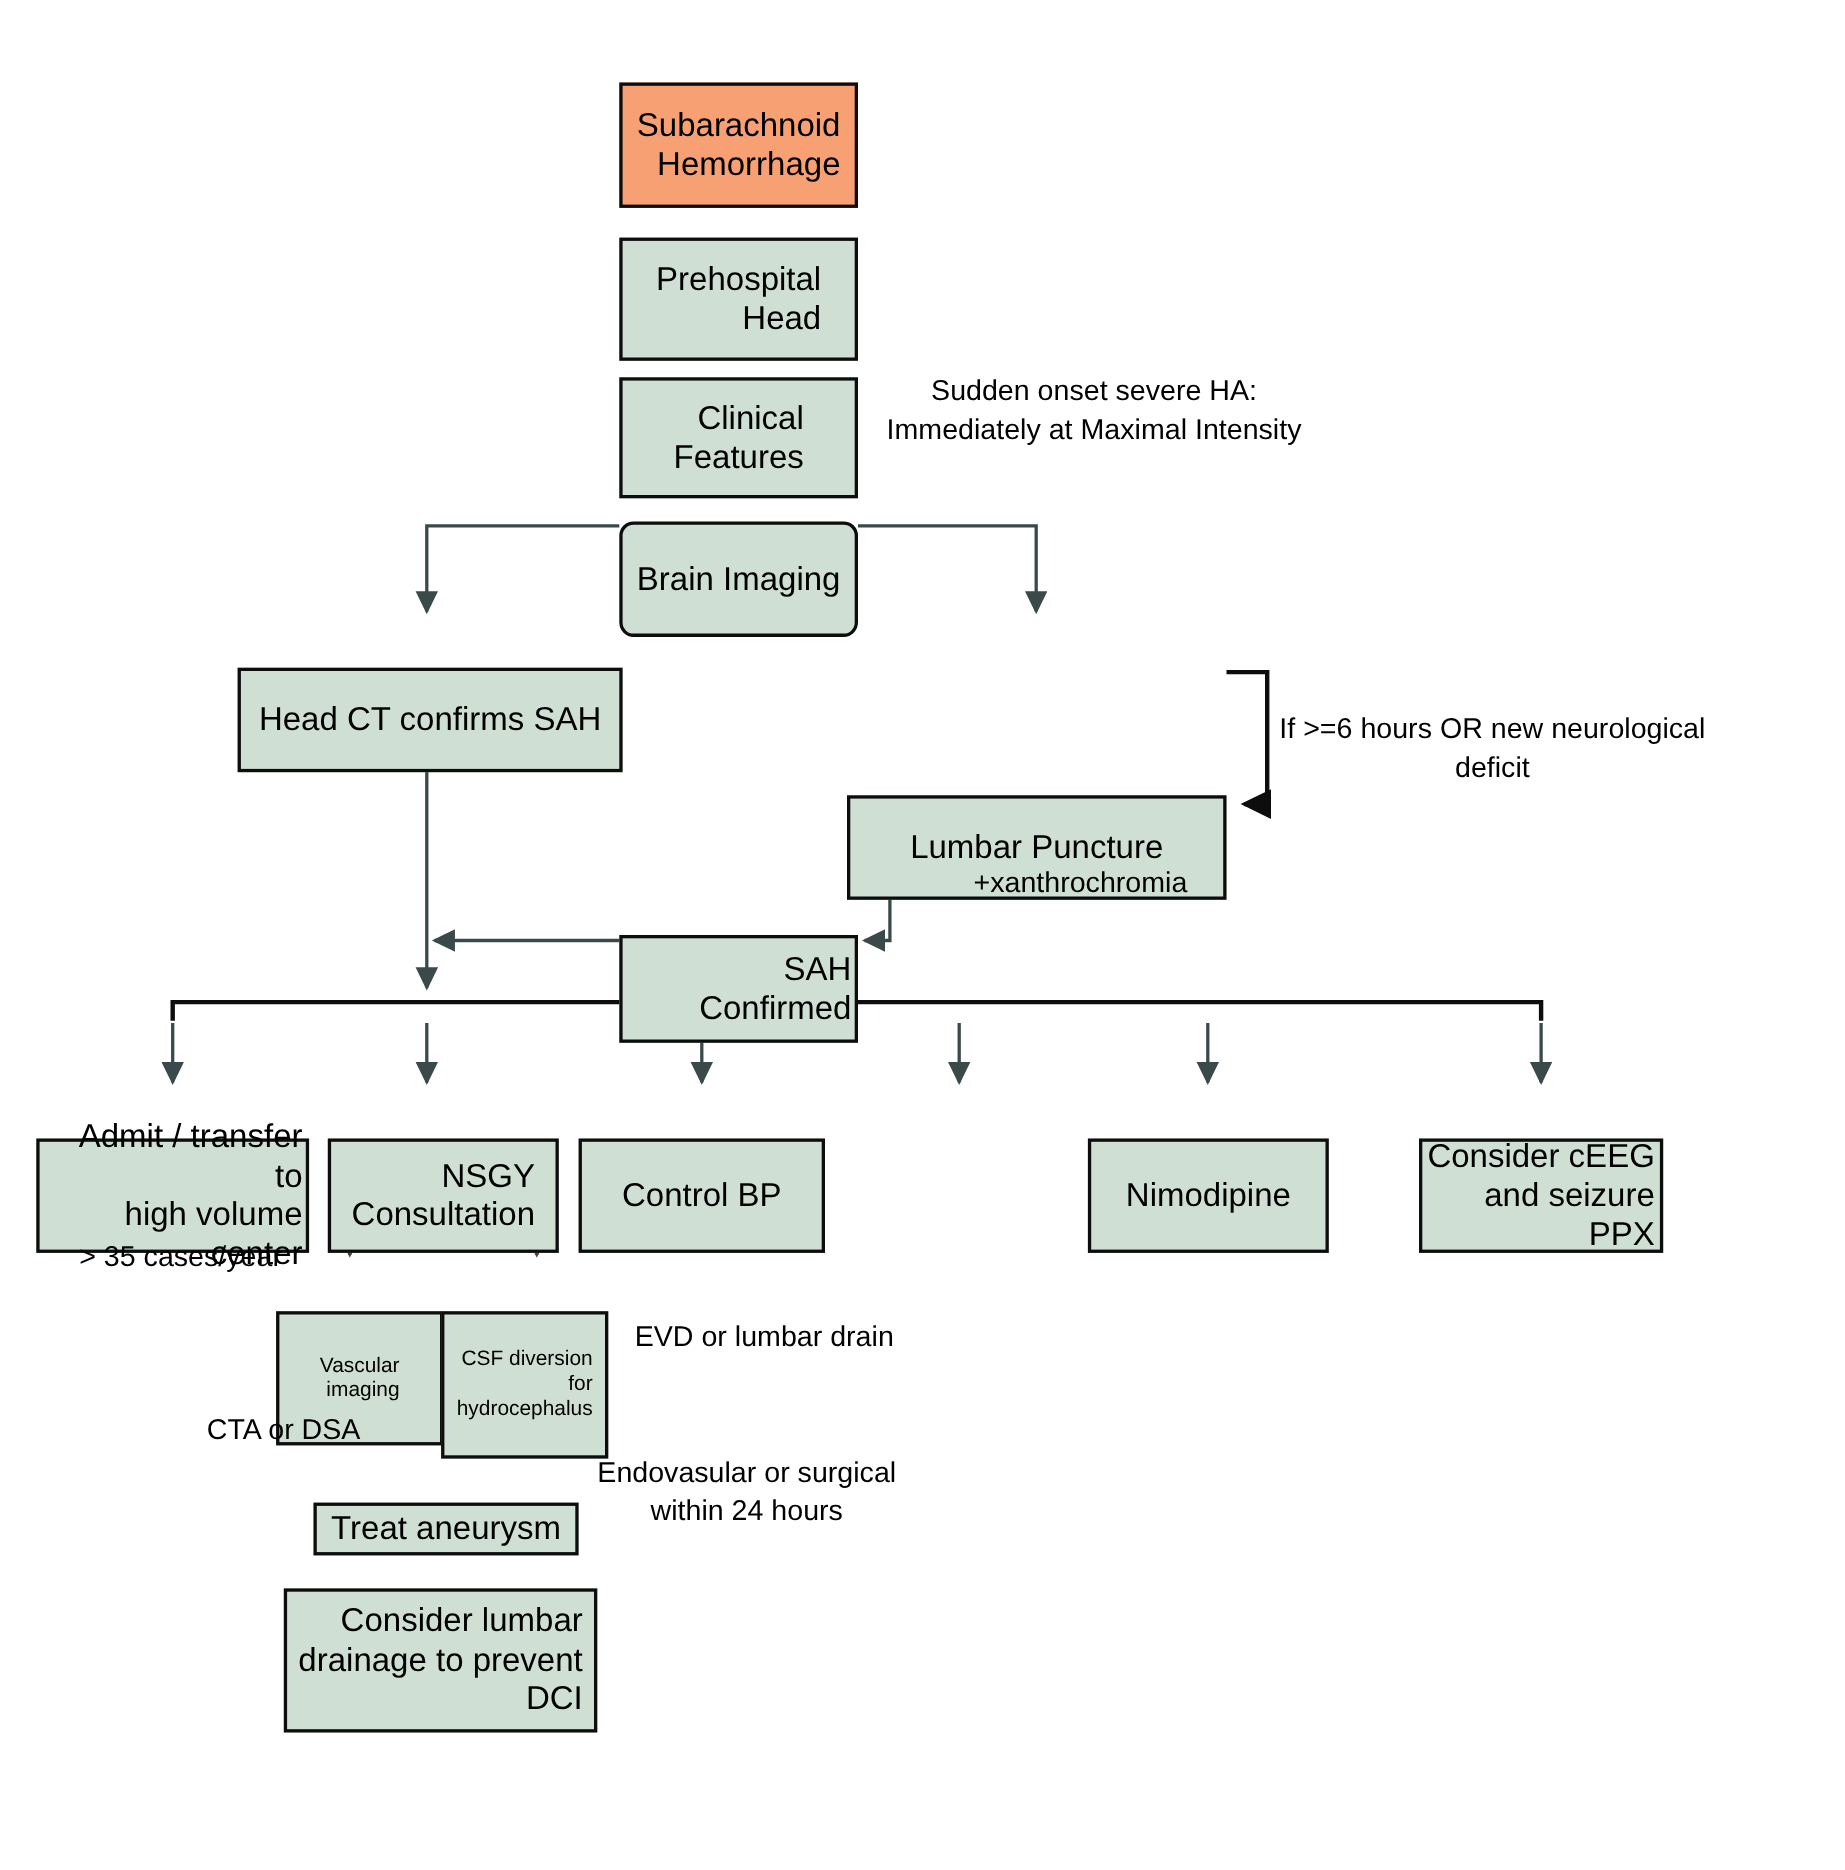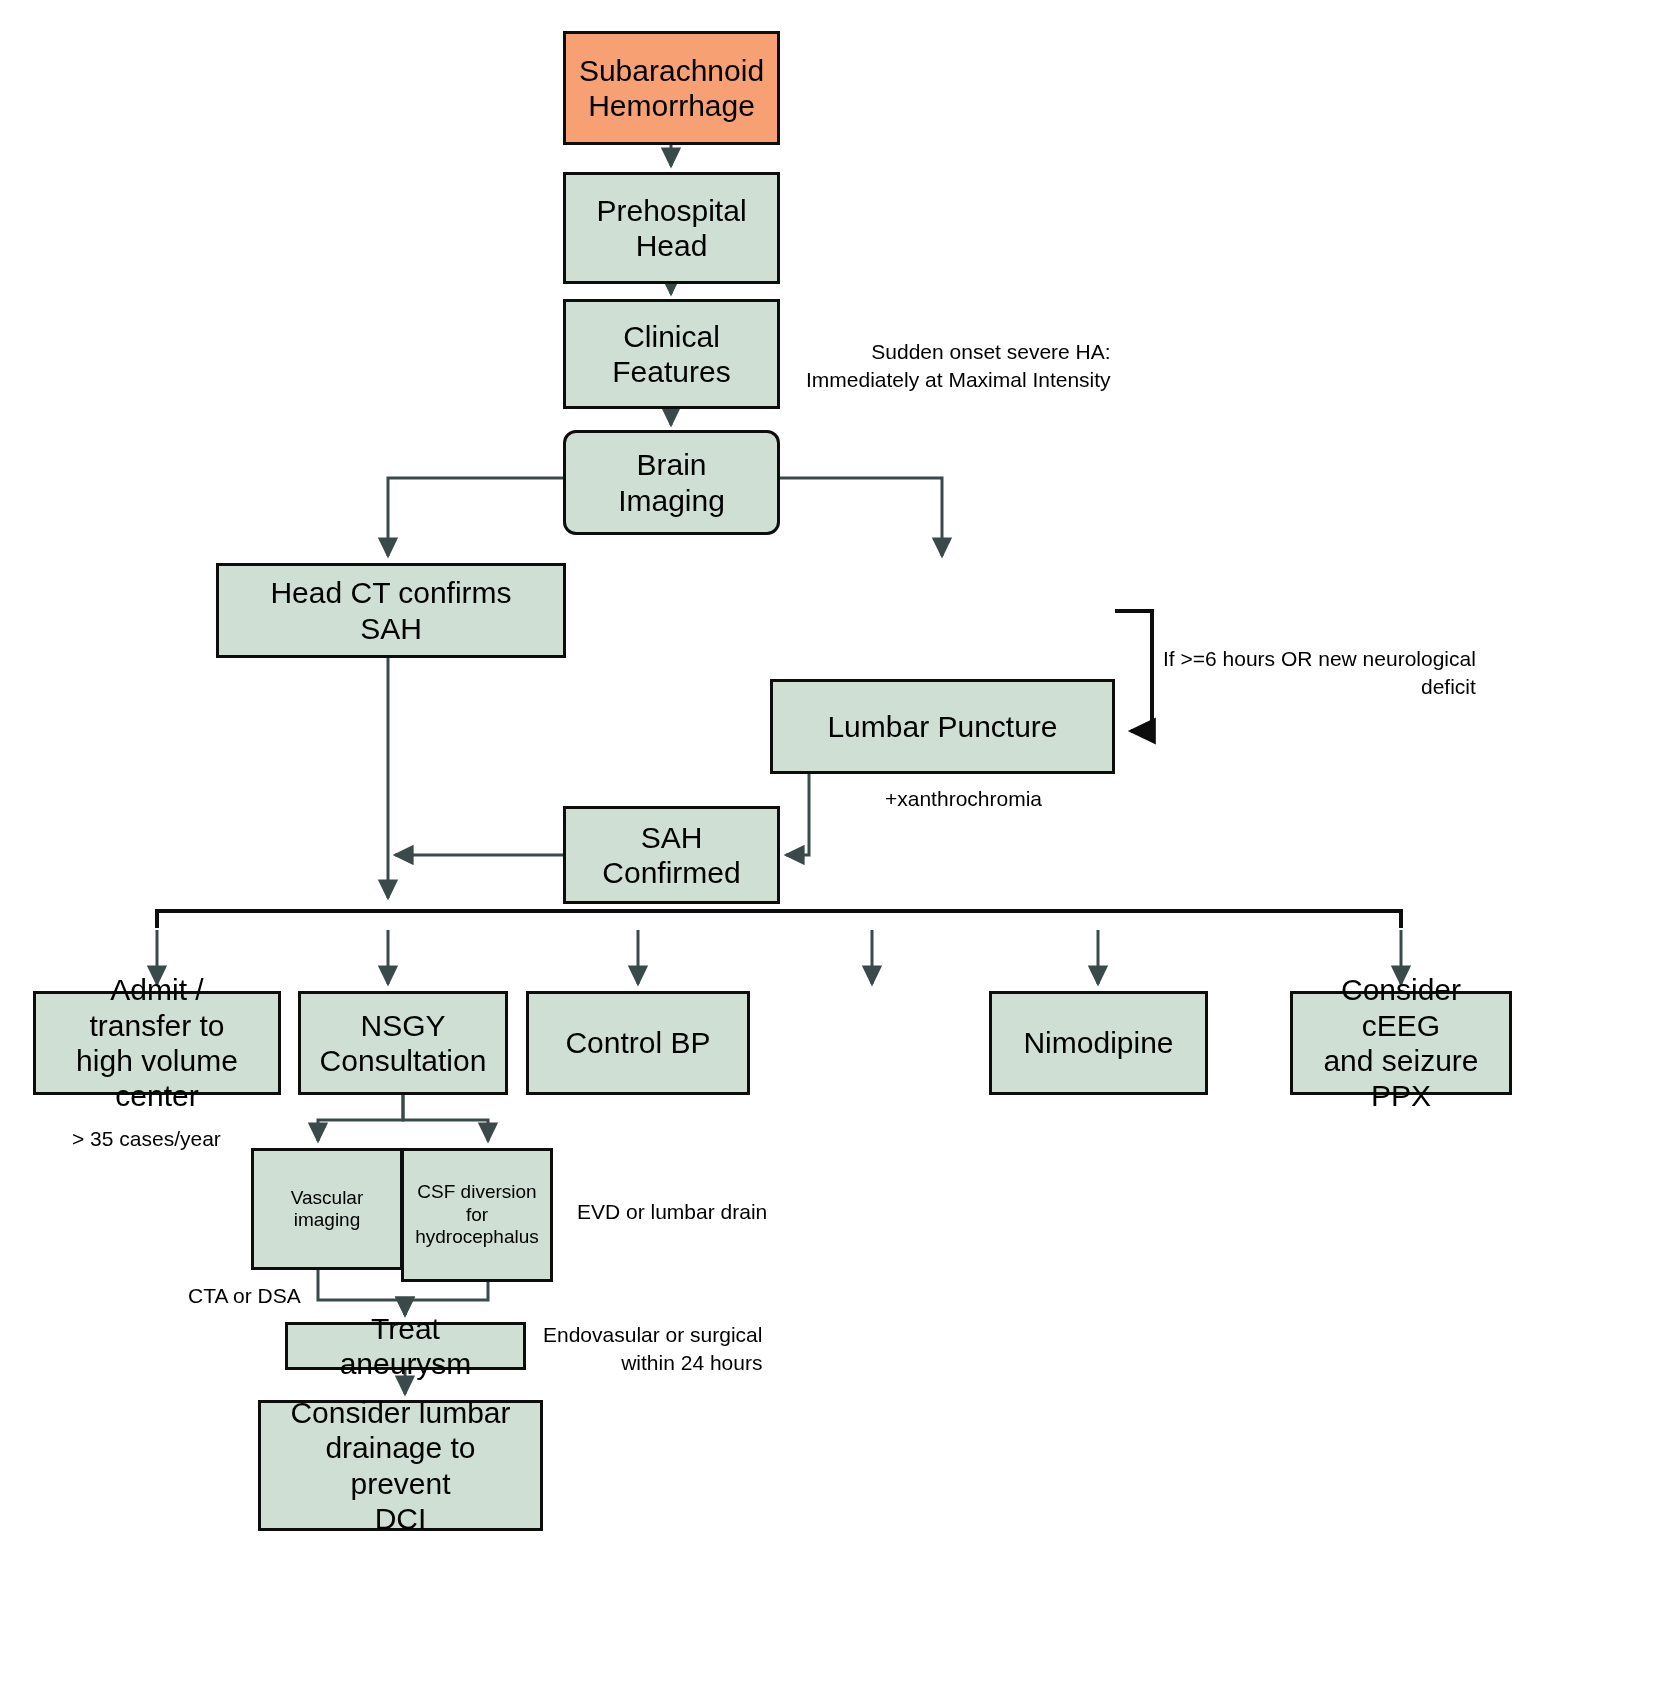--- a/index.html
+++ b/index.html
@@ -27,41 +27,42 @@
     pointer-events: none;
   }
   .node {
     position: absolute;
     box-sizing: border-box;
     border: 3px solid #0d0d0d;
     background: #cfdfd3;
     display: flex;
     align-items: center;
     justify-content: center;
-    text-align: center;
+    text-align: right;
     line-height: 1.18;
     font-size: 30px;
     color: #000;
-    padding: 2px 22px;
+    padding: 2px 3px;
     white-space: pre-line;
+    margin-top: 44px;
   }
   .node.start {
     background: #f7a073;
   }
   .node.small {
     font-size: 19px;
     border-width: 3px;
   }
   .annot {
     position: absolute;
-    font-size: 21px;
+    font-size: 26px;
     line-height: 1.35;
     color: #000;
     white-space: pre-line;
-    text-align: right;
+    text-align: center;
   }
 </style>
 </head>
 <body>
 
 <div id="canvas">
 
   <svg id="edges" viewBox="0 0 1677 1700">
     <defs>
       <marker id="ah" markerWidth="10" markerHeight="10" refX="6.2" refY="3.4" orient="auto" markerUnits="strokeWidth">

